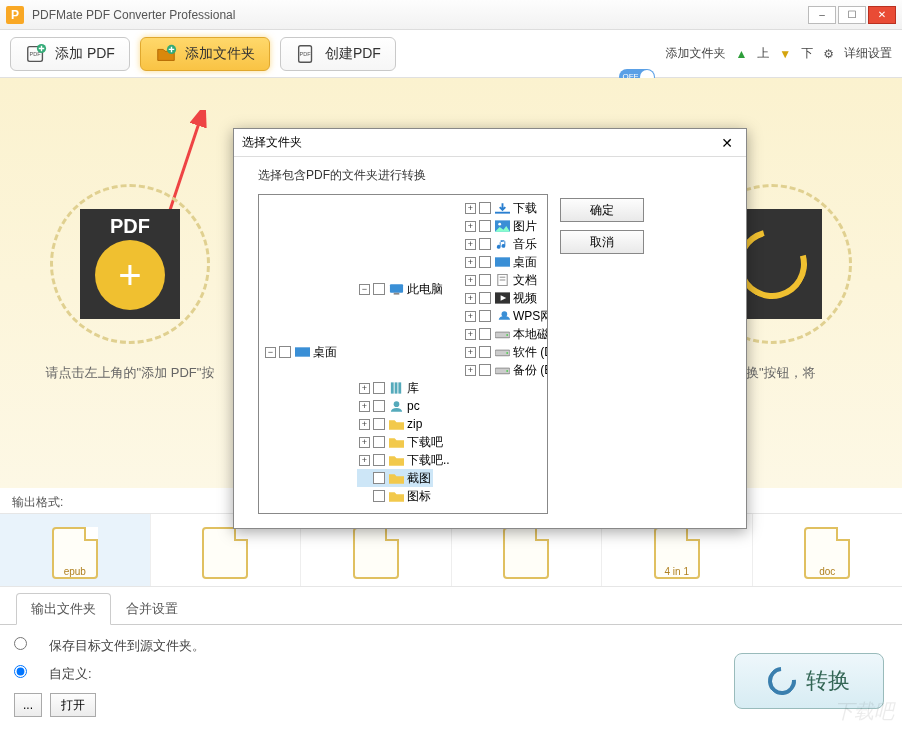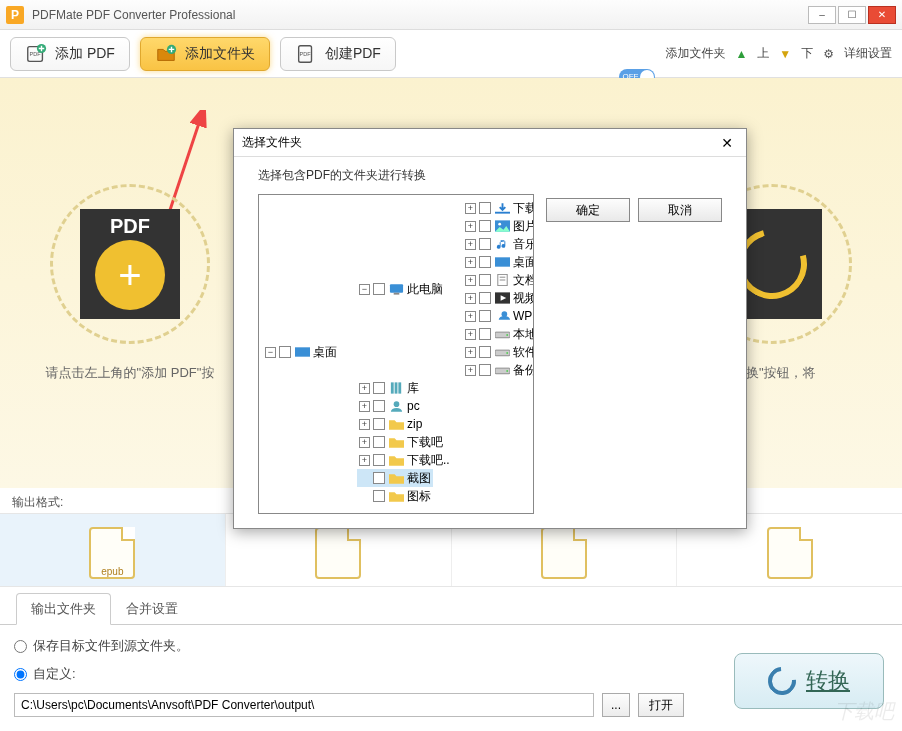--- a/index.html
+++ b/index.html
@@ -48,27 +48,27 @@
 .fmt:last-child { border-right:none;}
 .fmt.sel { background:#e9f3fb;}
 .docicon { width:46px;height:52px;border:2px solid #e0c060;border-radius:4px;background:#fffef8;display:flex;align-items:flex-end;justify-content:center;font-size:10px;color:#b08020; position:relative;margin-top:6px;}
 .docicon::before { content:""; position:absolute; top:-2px; right:-2px; width:12px;height:12px;background:#fff;border-left:2px solid #e0c060;border-bottom:2px solid #e0c060;}
 
 
 .tabs { display:flex; border-bottom:1px solid #ccc; padding-left:16px; margin-top:6px;}
 .tab { padding:6px 14px; font-size:13px; color:#555; border:1px solid transparent; border-bottom:none; cursor:pointer;}
 .tab.active { background:#fff; border-color:#ccc; border-bottom:1px solid #fff; margin-bottom:-1px; border-radius:4px 4px 0 0;}
 .panel { padding:12px 14px; display:flex; flex-direction:column; gap:10px; font-size:13px; color:#444;}
-.radio-row { display:flex; align-items:center; gap:6px;}
+.radio-row { display:flex; align-items:flex-start; gap:22px;}
 .pathrow { display:flex; align-items:center; gap:8px;}
 .pathrow input[type=text] { flex:0 0 580px; height:24px; border:1px solid #bbb; padding:0 6px; font-size:12px;}
 .smbtn { height:24px; padding:0 10px; border:1px solid #aaa; background:linear-gradient(#fdfdfd,#ececec); font-size:12px; cursor:pointer;}
 .smbtn.ell { padding:0 8px;}
 
-.convertbtn { position:absolute; right:18px; bottom:22px; width:150px; height:56px; border:1px solid #9bb; border-radius:8px; background:linear-gradient(#eef7fb,#d7ecf3); display:flex; align-items:center; justify-content:center; gap:10px; font-size:22px; color:#365; cursor:pointer;text-decoration:underline;}
+.convertbtn { position:absolute; right:18px; bottom:22px; width:150px; height:56px; border:1px solid #9bb; border-radius:8px; background:linear-gradient(#eef7fb,#d7ecf3); display:flex; align-items:center; justify-content:center; gap:10px; font-size:22px; color:#365; cursor:pointer;}
 .convertbtn .cycle { width:28px;height:28px;border:4px solid #3a7fae;border-radius:50%;border-top-color:transparent;transform:rotate(40deg);}
 
 
 .modal { position:absolute; left:233px; top:128px; width:514px; background:#fff; border:1px solid #888; box-shadow:0 3px 14px rgba(0,0,0,.35);}
 .modal-title { height:28px; display:flex; align-items:center; justify-content:space-between; padding:0 8px; font-size:12px; border-bottom:1px solid #ddd;}
 .modal-close { width:22px;height:22px;display:flex;align-items:center;justify-content:center;cursor:pointer;font-size:14px;}
 .modal-body { padding:10px 24px 14px; }
 .modal-desc { font-size:12px; color:#333; margin-bottom:10px;}
 .modal-inner { display:flex; gap:12px;}
 .tree { width:290px; height:320px; border:1px solid #888; background:#fff; overflow:auto; padding:4px 2px; font-size:12px; }
@@ -76,21 +76,21 @@
 .tree > ul { padding-left:2px;}
 .tree li { white-space:nowrap; line-height:18px; display:flex; align-items:center; gap:2px;}
 .tree li > ul { display:block; width:100%;}
 .tree .row { display:flex;align-items:center;gap:3px; padding:0 2px;}
 .tree .row.sel { background:#cde6f7;}
 .expander { width:11px;height:11px;border:1px solid #888;display:inline-flex;align-items:center;justify-content:center;font-size:9px;line-height:1;color:#444;background:#fff;cursor:pointer;}
 .noexp { width:11px;display:inline-block;}
 .chk { width:12px;height:12px;border:1px solid #888;background:#fff;display:inline-block;}
 .ficon { width:16px;height:14px;display:inline-flex;align-items:center;justify-content:center;}
 .foldersvg { width:15px;height:12px;}
-.modal-btns { display:flex; flex-direction:row; gap:8px; padding-top:4px;}
+.modal-btns { display:flex; flex-direction:column; gap:8px; padding-top:4px;}
 .modbtn { width:84px; height:24px; border:1px solid #888; background:linear-gradient(#fdfdfd,#e9e9e9); font-size:12px; cursor:pointer;}
 .watermark { position:absolute; right:8px; bottom:6px; font-size:20px; color:rgba(0,0,0,.08); font-style:italic; pointer-events:none;}
 </style>
 </head>
 <body>
 
 <div class="titlebar">
   <div class="logo">P</div>
   <div class="title">PDFMate PDF Converter Professional</div>
   <div class="winbtns">
@@ -189,37 +189,46 @@
   <div class="fmt">
       <div class="docicon">
         <span></span>
       </div>
     </div>
   <div class="fmt">
       <div class="docicon">
         <span></span>
       </div>
     </div>
+  <div class="fmt">
+      <div class="docicon">
+        <span>4 in 1</span>
+      </div>
+    </div>
+  <div class="fmt">
+      <div class="docicon">
+        <span>doc</span>
+      </div>
+    </div>
 </div>
 
 <div class="tabs">
   <div class="tab active">输出文件夹</div>
   <div class="tab">合并设置</div>
 </div>
 <div class="panel">
   <label class="radio-row">
     <input type="radio" name="out" style="">
     <span>保存目标文件到源文件夹。</span>
   </label>
   <label class="radio-row">
     <input type="radio" name="out" checked="" style="">
     <span>自定义:</span>
   </label>
   <div class="pathrow">
-    <input type="text" value="C:\Users\pc\Documents\Anvsoft\PDF Converter\output\" style="">
     <button class="smbtn ell">...</button>
     <button class="smbtn">打开</button>
   </div>
 </div>
 
 <div class="convertbtn">
   <div class="cycle"></div>
   <span>转换</span>
 </div>
 

